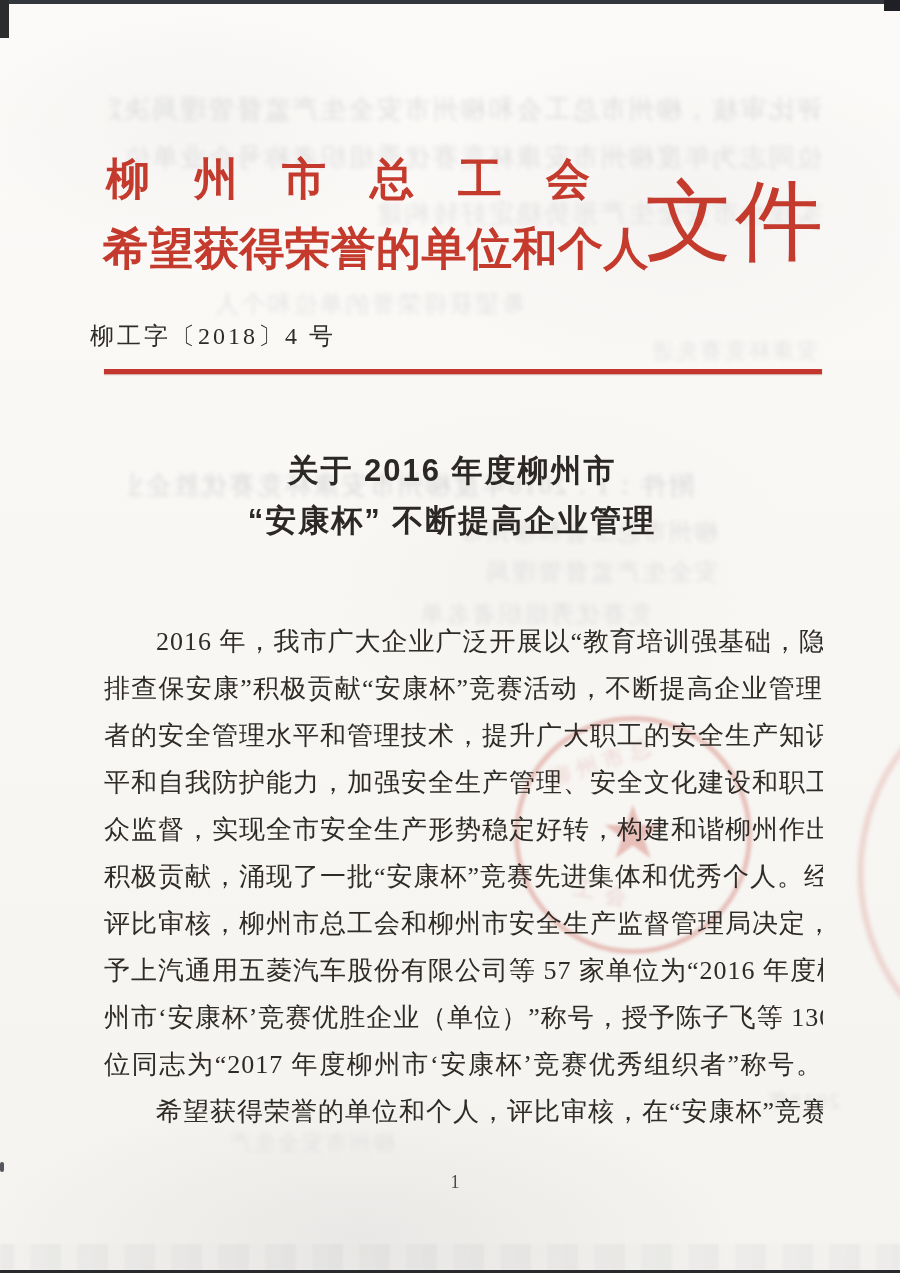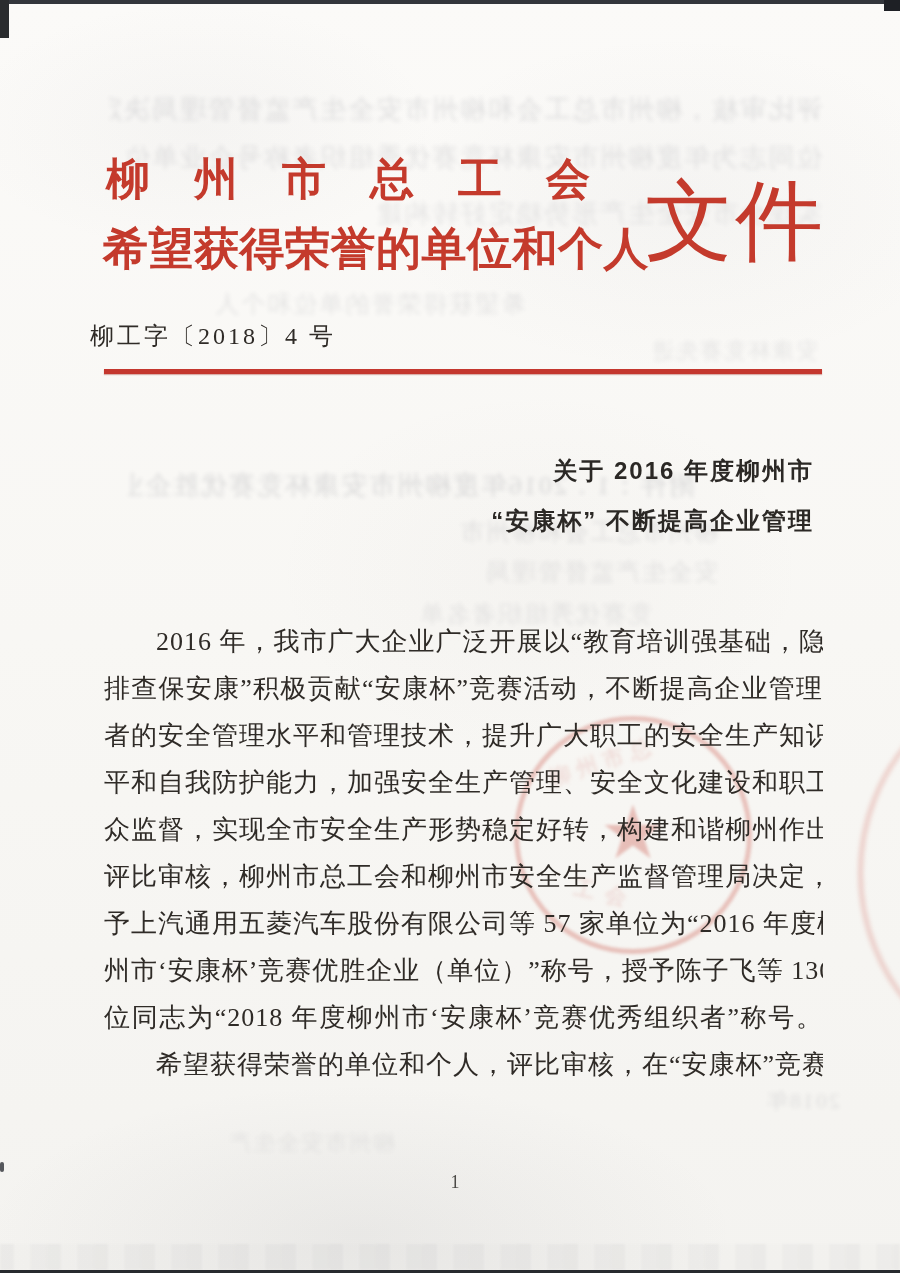--- a/index.html
+++ b/index.html
@@ -87,23 +87,23 @@
     text-align:left;font-size:24px;color:var(--ink);letter-spacing:3px;
   }
   .redline{
     position:absolute;left:104px;top:369px;width:718px;height:5px;
     background:var(--rule);box-shadow:0 1px 1px rgba(160,40,30,0.35);
   }
 
   
   .title{
     position:absolute;left:90px;top:446px;width:724px;
-    text-align:right;color:#2b2825;
+    text-align:center;color:#2b2825;
     font-family:"Liberation Sans","DejaVu Sans",sans-serif;
-    font-weight:bold;font-size:24px;line-height:50px;letter-spacing:2px;
+    font-weight:bold;font-size:31px;line-height:50px;letter-spacing:2px;
   }
 
   
   .body{
     position:absolute;left:104px;top:618px;width:719px;
     color:var(--ink);font-size:26px;line-height:47px;
   }
   .bline{
     text-align:justify;text-align-last:justify;text-justify:inter-character;
     height:47px;overflow:hidden;white-space:nowrap;letter-spacing:1px;
@@ -158,22 +158,23 @@
     <div>关于 2016 年度柳州市</div>
     <div>“安康杯” 不断提高企业管理</div>
   </div>
 
   <div class="body">
     <div class="bline indent">2016 年，我市广大企业广泛开展以“教育培训强基础，隐患</div>
     <div class="bline">排查保安康”积极贡献“安康杯”竞赛活动，不断提高企业管理</div>
     <div class="bline">者的安全管理水平和管理技术，提升广大职工的安全生产知识水</div>
     <div class="bline">平和自我防护能力，加强安全生产管理、安全文化建设和职工群</div>
     <div class="bline">众监督，实现全市安全生产形势稳定好转，构建和谐柳州作出了</div>
+    <div class="bline">积极贡献，涌现了一批“安康杯”竞赛先进集体和优秀个人。经</div>
     <div class="bline">评比审核，柳州市总工会和柳州市安全生产监督管理局决定，授</div>
     <div class="bline">予上汽通用五菱汽车股份有限公司等 57 家单位为“2016 年度柳</div>
     <div class="bline">州市‘安康杯’竞赛优胜企业（单位）”称号，授予陈子飞等 130</div>
-    <div class="bline">位同志为“2018 年度柳州市‘安康杯’竞赛优秀组织者”称号。</div>
+    <div class="bline">位同志为“2017 年度柳州市‘安康杯’竞赛优秀组织者”称号。</div>
     <div class="bline indent">希望获得荣誉的单位和个人，评比审核，在“安康杯”竞赛</div>
   </div>
 
   <div class="pagenum">1</div>
 
 </div>
 
 </body></html>

